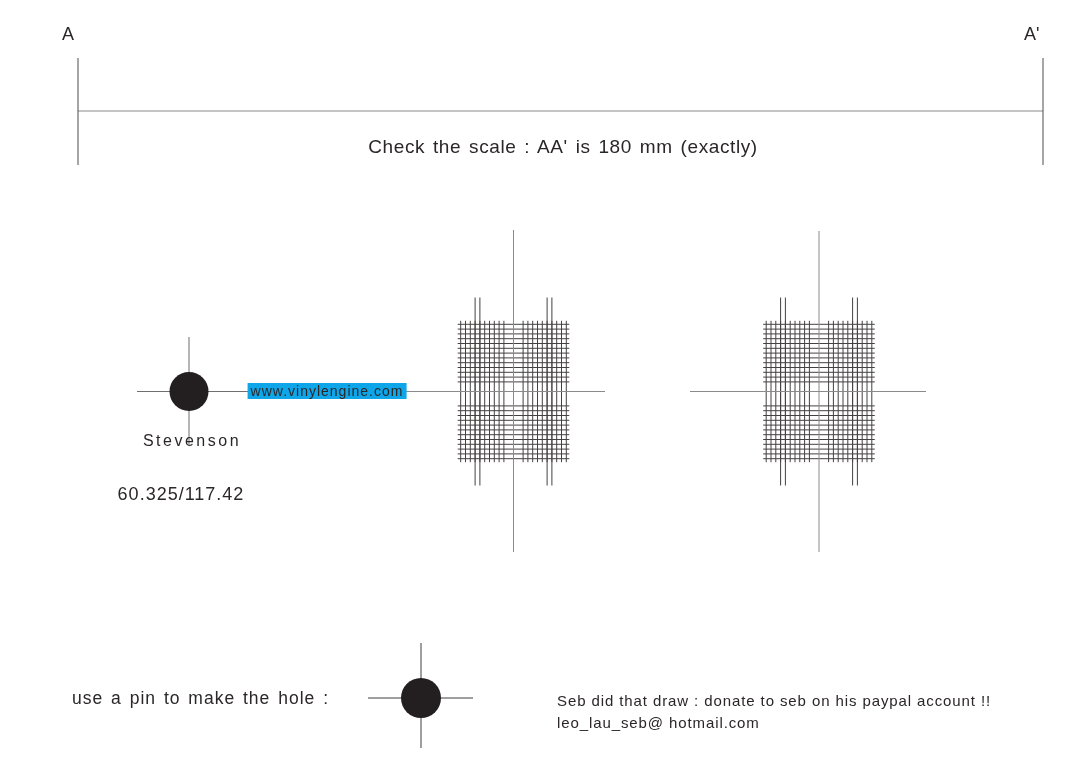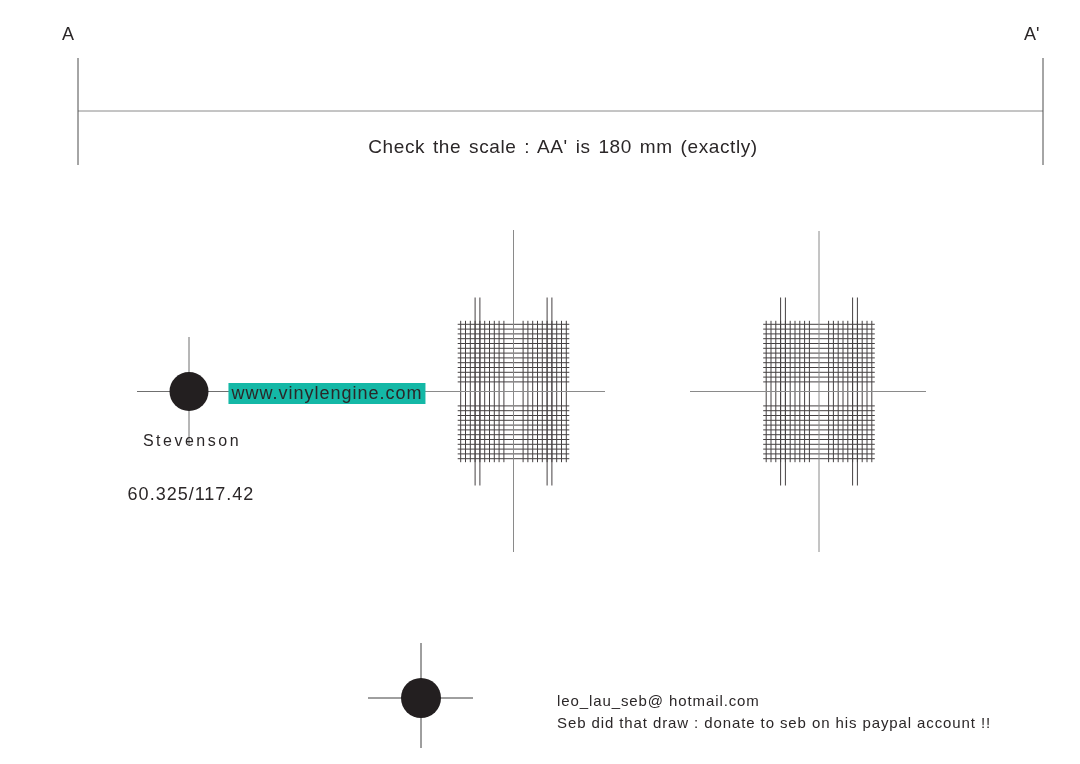--- a/index.html
+++ b/index.html
@@ -12,24 +12,24 @@
     color: #2b2728;
     overflow: hidden;
   }
   #drawing { position: absolute; left: 0; top: 0; }
   .t { position: absolute; white-space: nowrap; }
   .cx { transform: translateX(-50%); }
 
   #label-a        { left: 62px;  top: 24px;  font-size: 18px; }
   #label-a-prime  { left: 1024px; top: 24px; font-size: 18px; }
   #scale-caption  { left: 546px; top: 136px; font-size: 19px; letter-spacing: 0.6px; word-spacing: 2px; margin-left: 17px; }
-  #vinylengine-label { left: 327px; top: 383px; font-size: 18px; letter-spacing: 1px;
-                       background: #14b8a6; padding: 0 3px; }
+  #vinylengine-label { left: 327px; top: 383px; font-size: 14px; letter-spacing: 1px;
+                       background: #0ea5e9; padding: 0 3px; }
   #stevenson-label { left: 192px; top: 432px; font-size: 16px; letter-spacing: 2.5px; }
-  #pivot-label     { left: 191px; top: 484px; font-size: 18px; letter-spacing: 1px; }
+  #pivot-label     { left: 181px; top: 484px; font-size: 18px; letter-spacing: 1px; }
   #free-line       { left: 507px; top: 574px; font-size: 21.5px; letter-spacing: 1px; word-spacing: 3px; }
   #pin-instruction { left: 72px;  top: 688px; font-size: 17.5px; letter-spacing: 1px; word-spacing: 2px; }
   #credits         { left: 557px; top: 690px; font-size: 15px; letter-spacing: 0.9px; line-height: 22px; }
 </style>
 </head>
 <body>
 
 <div class="page">
 
   <svg id="drawing" width="1080" height="764" viewBox="0 0 1080 764">
@@ -162,19 +162,20 @@
 
   <div class="t cx" id="scale-caption">Check the scale : AA' is 180 mm (exactly)</div>
 
   <div class="t cx" id="vinylengine-label">www.vinylengine.com</div>
 
   <div class="t cx" id="stevenson-label">Stevenson</div>
 
   <div class="t cx" id="pivot-label">60.325/117.42</div>
 
 
+  <div class="t" id="pin-instruction">use a pin to make the hole :</div>
 
   <div class="t" id="credits">
+    <div>Seb did that draw : donate to seb on his paypal account !!</div>
     <div>leo_lau_seb@ hotmail.com</div>
-    <div>Seb did that draw : donate to seb on his paypal account !!</div>
   </div>
 
 </div>
 
 </body></html>

